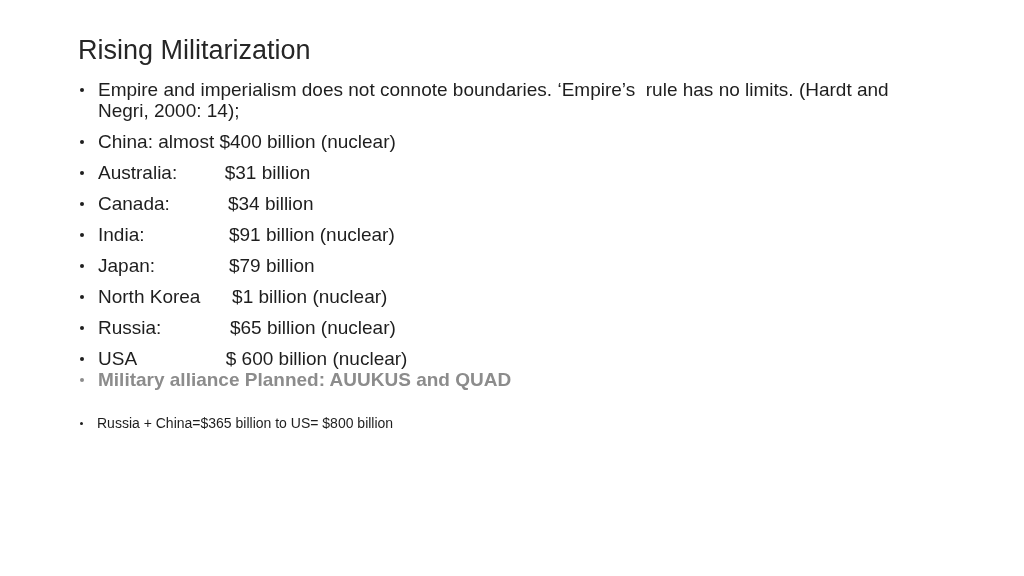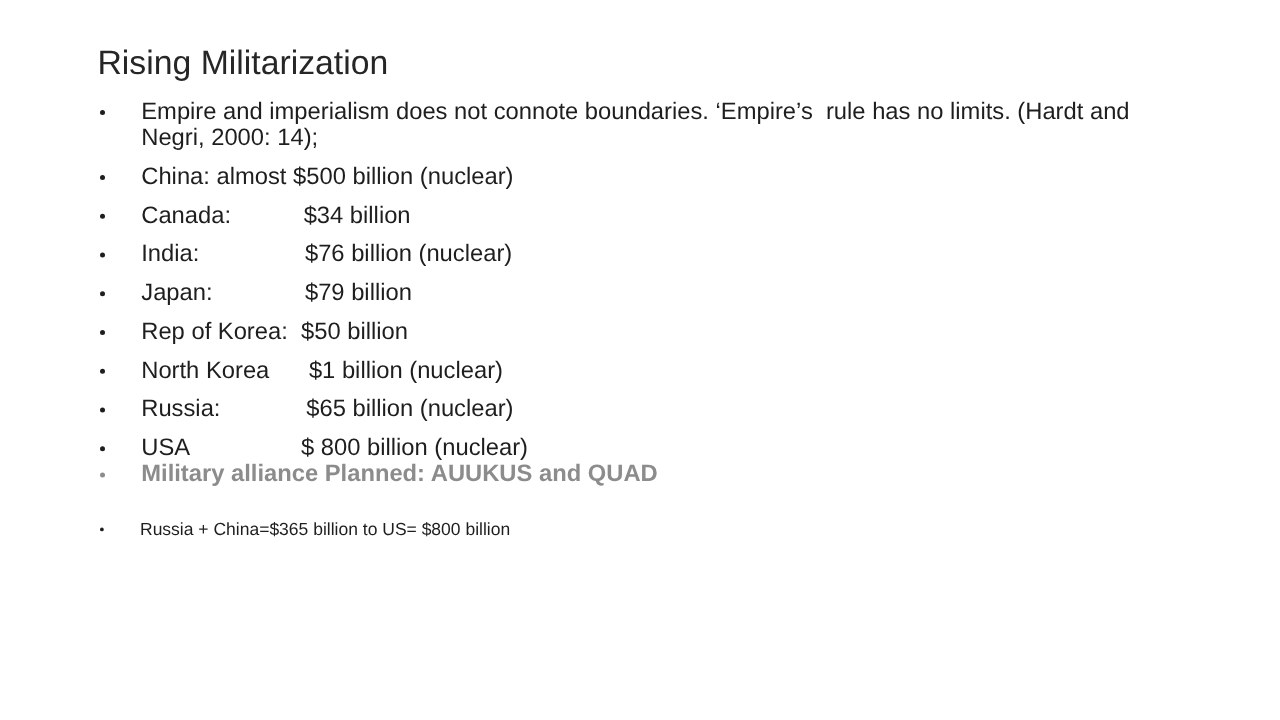--- a/index.html
+++ b/index.html
@@ -36,21 +36,20 @@
     padding: 0;
     width: 880px;
   }
   ul.bullets li {
     display: flex;
     align-items: flex-start;
     font-size: 19px;
     line-height: 21px;
     margin: 0 0 10px 0;
     color: #1e1e1e;
-    gap: 15px;
   }
   ul.bullets li .dot {
     flex: none;
     width: 4px;
     height: 4px;
     border-radius: 50%;
     background: currentColor;
     margin: 9px 14px 0 2px;
   }
   ul.bullets li .txt {
@@ -84,57 +83,57 @@
 
   <ul class="bullets">
 
     <li>
       <span class="dot"></span>
       <span class="txt">Empire and imperialism does not connote boundaries. ‘Empire’s  rule has no limits. (Hardt and Negri, 2000: 14);</span>
     </li>
 
     <li>
       <span class="dot"></span>
-      <span class="txt">China: almost $500 billion (nuclear)</span>
+      <span class="txt">China: almost $400 billion (nuclear)</span>
     </li>
 
+    <li>
+      <span class="dot"></span>
+      <span class="txt">Australia:         $31 billion</span>
+    </li>
 
     <li>
       <span class="dot"></span>
       <span class="txt">Canada:           $34 billion</span>
     </li>
 
     <li>
       <span class="dot"></span>
-      <span class="txt">India:                $76 billion (nuclear)</span>
+      <span class="txt">India:                $91 billion (nuclear)</span>
     </li>
 
     <li>
       <span class="dot"></span>
       <span class="txt">Japan:              $79 billion</span>
     </li>
 
-    <li>
-      <span class="dot"></span>
-      <span class="txt">Rep of Korea:  $50 billion</span>
-    </li>
 
     <li>
       <span class="dot"></span>
       <span class="txt">North Korea      $1 billion (nuclear)</span>
     </li>
 
     <li>
       <span class="dot"></span>
       <span class="txt">Russia:             $65 billion (nuclear)</span>
     </li>
 
     <li class="no-gap">
       <span class="dot"></span>
-      <span class="txt">USA                 $ 800 billion (nuclear)</span>
+      <span class="txt">USA                 $ 600 billion (nuclear)</span>
     </li>
 
     <li class="muted">
       <span class="dot"></span>
       <span class="txt">Military alliance Planned: AUUKUS and QUAD</span>
     </li>
 
     <li class="small">
       <span class="dot"></span>
       <span class="txt">Russia + China=$365 billion to US= $800 billion</span>

